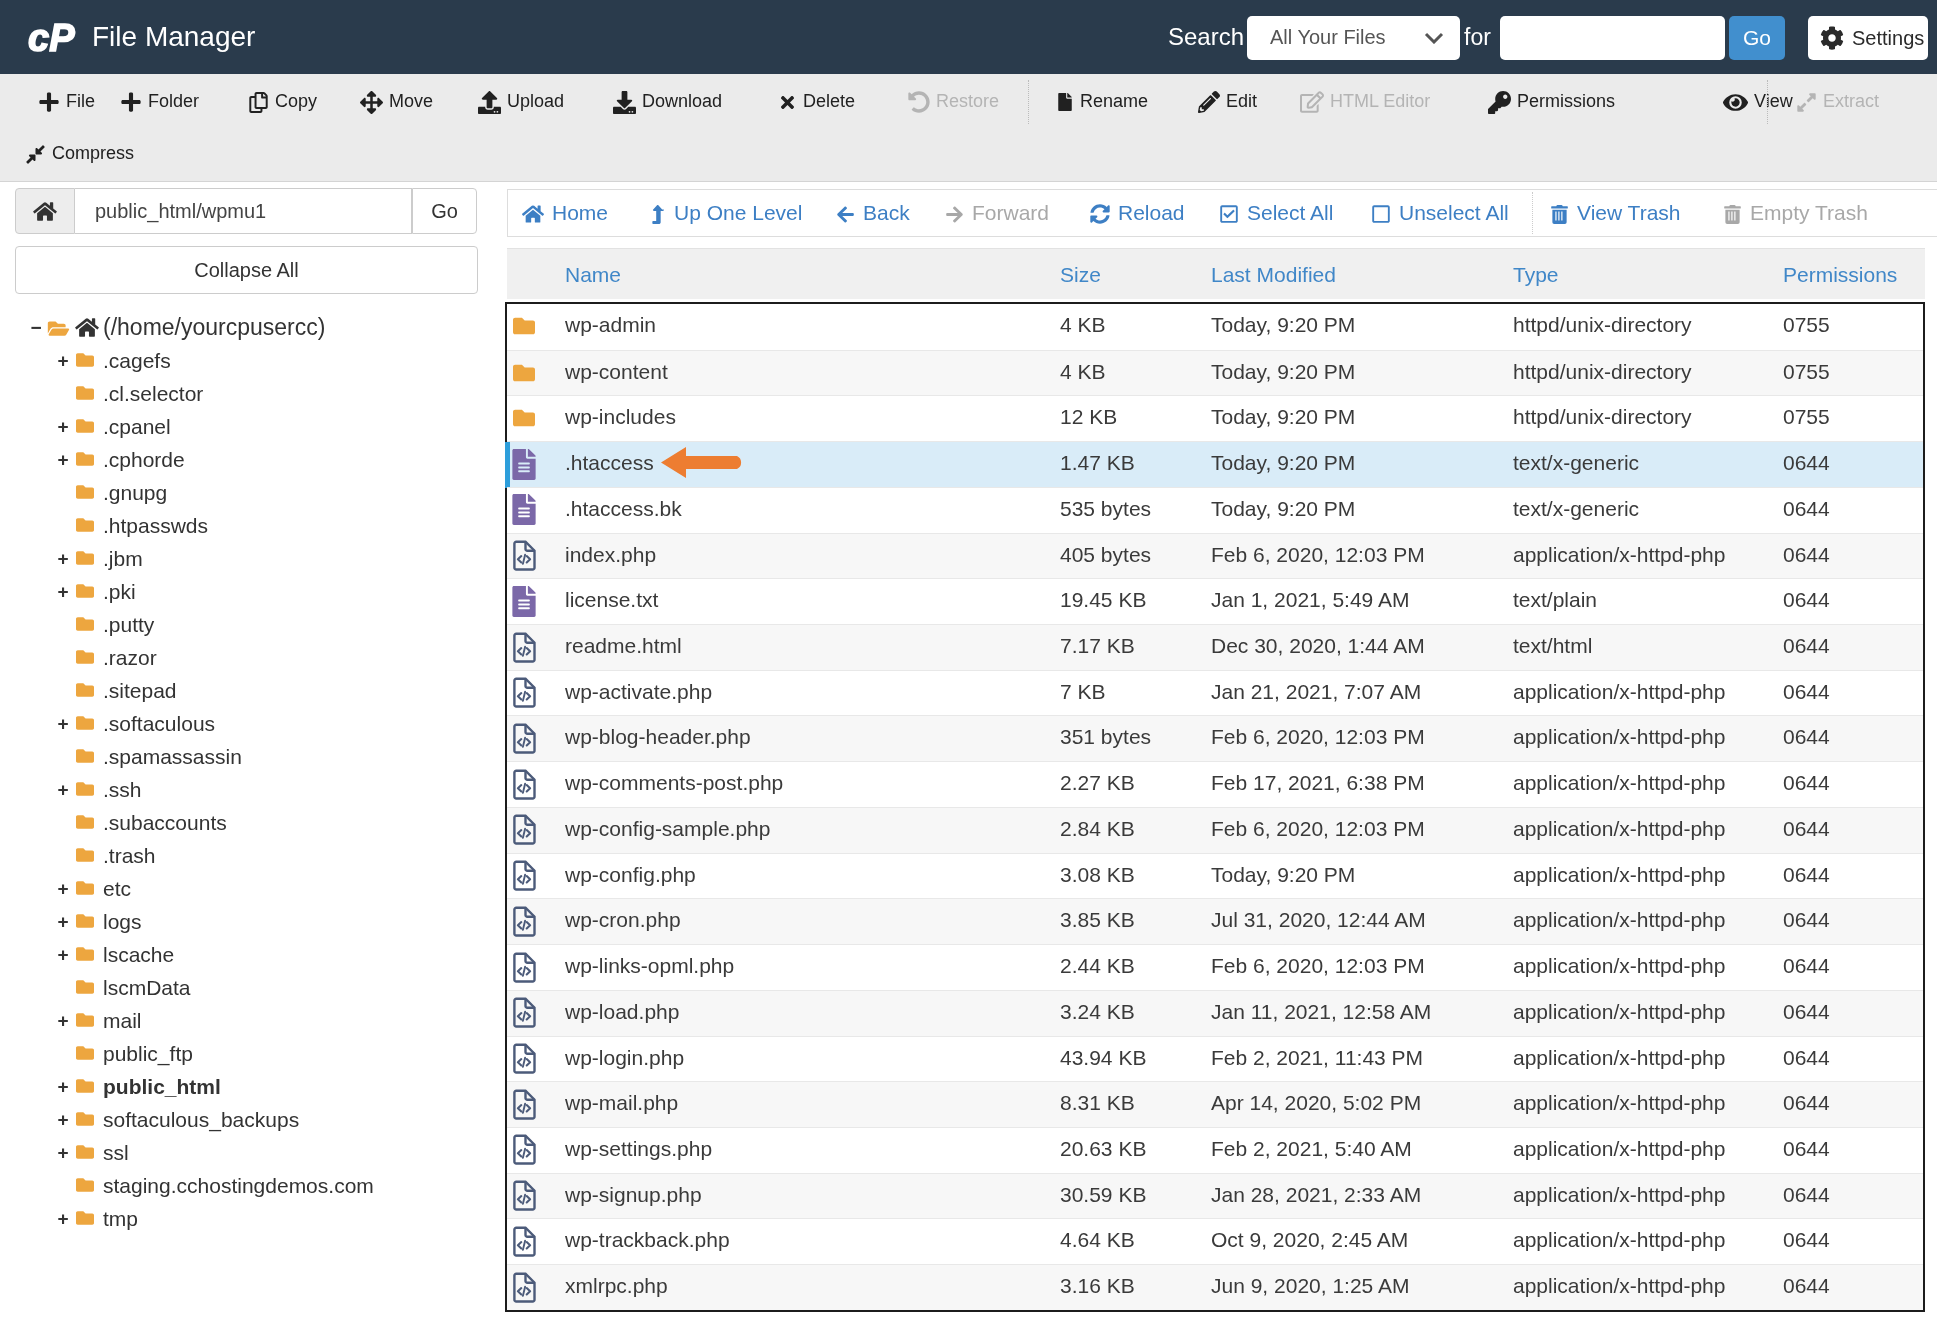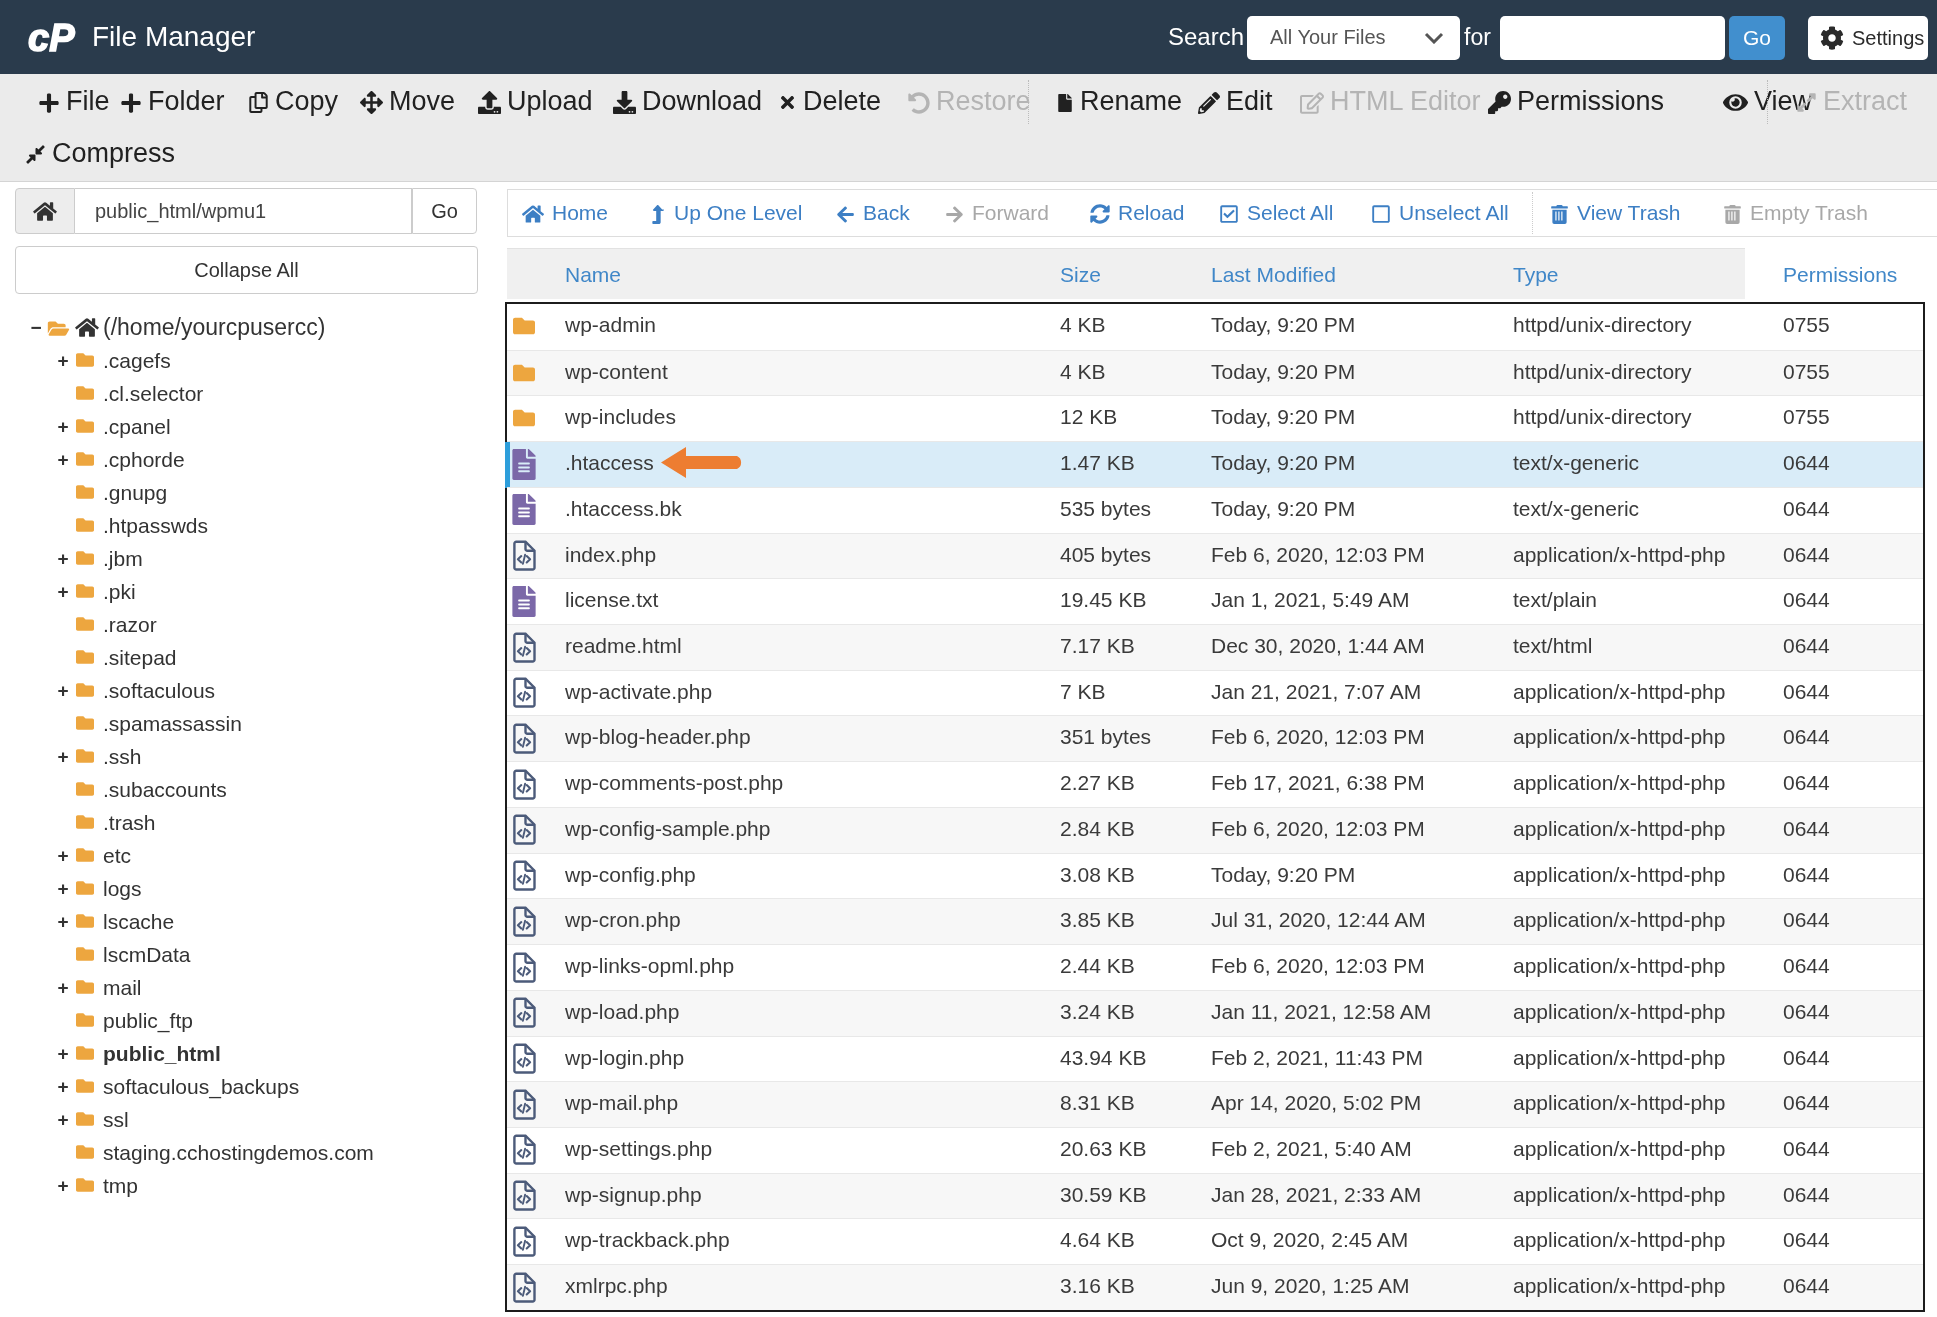--- a/index.html
+++ b/index.html
@@ -11,21 +11,21 @@
 #nav .title { position:absolute; left:92px; top:0; line-height:74px; color:#fff; font-size:28px; }
 #nav .slabel { position:absolute; top:0; line-height:74px; color:#fff; font-size:24px; }
 #searchsel { position:absolute; left:1247px; top:16px; width:213px; height:44px; background:#fff; border-radius:5px; font-size:20px; color:#555;padding-left:35px; }
 #searchsel .txt { position:absolute; left:23px; top:0; line-height:42px; }
 #searchinput { position:absolute; left:1500px; top:16px; width:225px; height:44px; background:#fff; border-radius:5px; }
 #gobtn { position:absolute; left:1729px; top:16px; width:56px; height:44px; background:#418fce; border-radius:5px; color:#fff; font-size:21px; text-align:center; line-height:44px; }
 #setbtn { position:absolute; left:1808px; top:16px; width:120px; height:44px; background:#fff; border-radius:5px; color:#2b2b2b; font-size:20px; line-height:44px; white-space:nowrap; }
 
 
 #toolbar { position:absolute; left:0; top:74px; width:1937px; height:108px; background:#ebebeb; border-bottom:1px solid #d4d4d4; }
-.tbtn { position:absolute; top:14px; height:27px; line-height:27px; font-size:27px; color:#212121; white-space:nowrap; }
+.tbtn { position:absolute; top:14px; height:27px; line-height:27px; font-size:18px; color:#212121; white-space:nowrap; }
 .tbtn svg { margin-right:6px; }
 .tbtn.dis { color:#b4b4b4; }
 .tbtn.row2 { top:66px; }
 .tsep { position:absolute; top:6px; height:44px; border-left:1px dotted #bbb; }
 
 
 #pathbar { position:absolute; left:15px; top:188px; width:462px; height:46px; }
 #pathbar .home { position:absolute; left:0; top:0; width:60px; height:46px; background:#ededed; border:1px solid #ccc; border-radius:4px 0 0 4px; display:flex; align-items:center; justify-content:center; }
 #pathbar .inp { position:absolute; left:60px; top:0; width:337px; height:46px; background:#fff; border:1px solid #ccc; border-left:none; font-size:20px; color:#444; line-height:44px; padding-left:20px; }
 #pathbar .go { position:absolute; left:397px; top:0; width:65px; height:46px; background:#fff; border:1px solid #ccc; border-radius:0 4px 4px 0; font-size:20px; color:#333; text-align:center; line-height:44px; }
@@ -37,21 +37,21 @@
 #tree .lbl { position:absolute; left:103px; }
 
 
 #rtool { position:absolute; left:507px; top:189px; width:1436px; height:48px; background:#fff; border:1px solid #ddd; }
 .rbtn { position:absolute; top:0; height:46px; line-height:46px; font-size:21px; color:#3d7fc4; white-space:nowrap; }
 .rbtn svg { margin-right:8px; }
 .rbtn.dis { color:#a8a8a8; }
 .rsep { position:absolute; top:2px; height:42px; border-left:1px dotted #ccc; }
 
 
-#thead { position:absolute; left:507px; top:248px; width:1238px; height:51px; background:#f0f0f0; border-top:1px solid #e2e2e2; }
+#thead { position:absolute; left:507px; top:248px; width:1418px; height:51px; background:#f0f0f0; border-top:1px solid #e2e2e2; }
 #thead span { position:absolute; top:0; line-height:51px; font-size:21px; color:#4087c8; }
 #tbody { position:absolute; left:505px; top:302px; width:1420px; height:1010px; border:2px solid #1c1c1c; background:#fff; }
 .frow { position:relative; height:45.72px; }
 .frow.alt { background:#f7f7f7; }
 .frow.sel { background:#d9ecf8; }
 .frow .c { position:absolute; top:0; height:45.72px; line-height:45.72px; font-size:21px; color:#3a3a3a; white-space:nowrap; }
 .frow .ci { left:4px; } .frow .cn,.frow .cs,.frow .cm,.frow .ct,.frow .cp { top:-2px; } .frow .ci svg { display:block; } .frow .cn { left:58px; } .frow .cs { left:553px; } .frow .cm { left:704px; } .frow .ct { left:1006px; } .frow .cp { left:1276px; }
 .selbar { position:absolute; left:-2px; top:0; width:5px; height:45.72px; background:#2d9edb; }
 </style>
 </head>
@@ -310,20 +310,28 @@
         </svg>
       </span>
       <span class="lbl">.pki</span>
     </div>
 <div class="trow">
       <span class="fold">
         <svg class="ic" width="22" height="18" fill="#eda63f">
           <use href="#i-folder"></use>
         </svg>
       </span>
+      <span class="lbl">.putty</span>
+    </div>
+<div class="trow">
+      <span class="fold">
+        <svg class="ic" width="22" height="18" fill="#eda63f">
+          <use href="#i-folder"></use>
+        </svg>
+      </span>
       <span class="lbl">.razor</span>
     </div>
 <div class="trow">
       <span class="fold">
         <svg class="ic" width="22" height="18" fill="#eda63f">
           <use href="#i-folder"></use>
         </svg>
       </span>
       <span class="lbl">.sitepad</span>
     </div>

